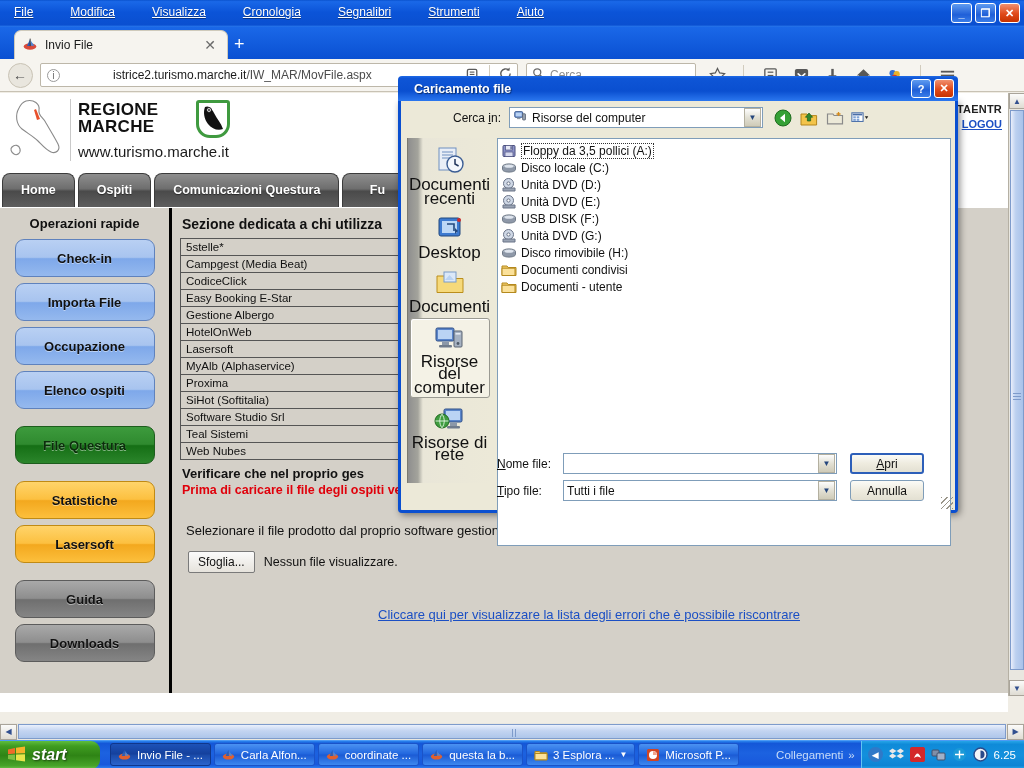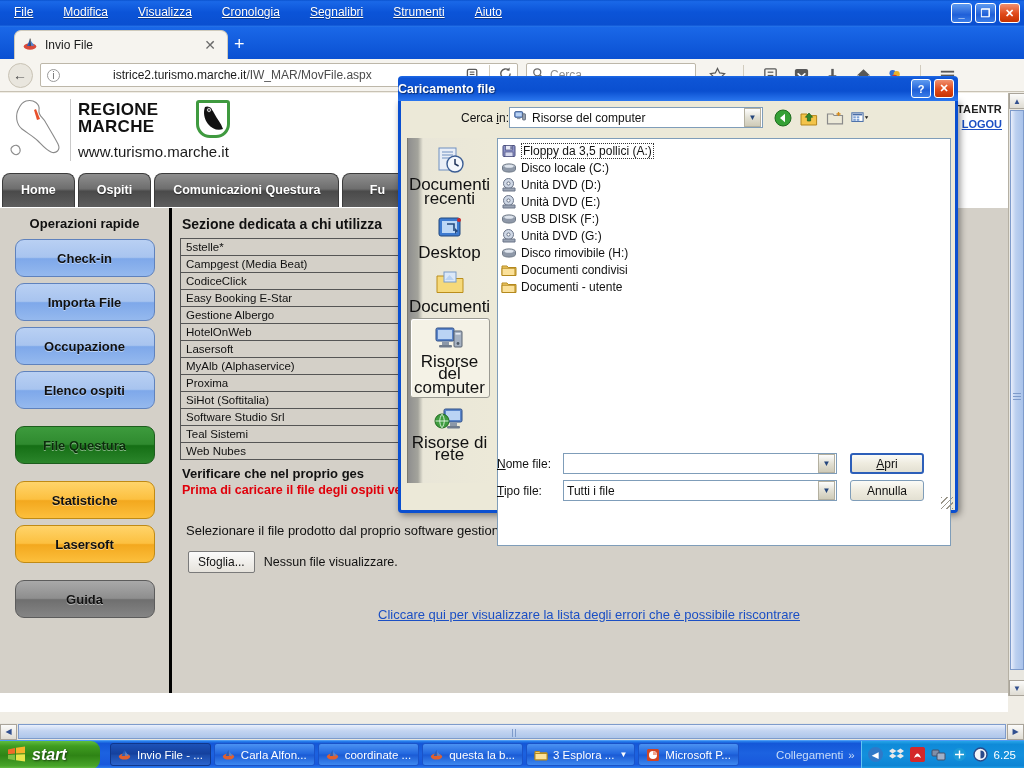--- a/index.html
+++ b/index.html
@@ -17,21 +17,21 @@
   .ff-window {
     position: absolute; left: 0; top: 0; width: 1024px; height: 740px;
     background: #f0ede5;
   }
   .ff-titlebar {
     position: absolute; left: 0; top: 0; width: 1024px; height: 27px;
     background: linear-gradient(to bottom, #0b53ce 0%, #1a68e8 6%, #0b54d8 45%, #0a4fd0 92%, #2a79ef 100%);
   }
   .ff-menubar {
     position: absolute; left: 6px; top: 2px; height: 20px;
-    display: flex; align-items: center; gap: 22px;
+    display: flex; align-items: center; gap: 29px;
     padding-left: 4px;
   }
   .ff-menubar .mi {
     color: #ffffff; font-size: 12px; padding: 2px 4px; cursor: default;
     text-shadow: 0 1px 0 rgba(0,0,0,.35);
   }
   .ff-menubar .mi u { text-decoration: underline; }
 
   .win-btns { position: absolute; right: 4px; top: 3px; display: flex; gap: 3px; }
   .win-btn {
@@ -233,34 +233,34 @@
     position: absolute; left: 398px; top: 101px; width: 560px; height: 412px;
     background: #ece9d8;
     border: 3px solid #0a4fd0; border-top: none;
     border-radius: 0 0 4px 4px;
     box-shadow: 2px 2px 7px rgba(0,0,0,.45);
   }
   .dlg-title {
     position: absolute; left: -3px; top: -25px; width: 560px; height: 25px;
     background: linear-gradient(to bottom,#1f6ae6 0%,#0e55d6 10%,#0a4fd0 60%,#2b77ef 100%);
     border-radius: 4px 4px 0 0;
-    display: flex; align-items: center; padding: 0 4px 0 0;
+    display: flex; align-items: center; padding: 0 4px 0 16px;
   }
   .dlg-title .t { color: #fff; font-weight: bold; font-size: 12.5px; text-shadow: 1px 1px 1px rgba(0,0,0,.5); }
   .dlg-title .btns { margin-left: auto; display: flex; gap: 3px; }
   .dlg-btn {
     width: 20px; height: 19px; border-radius: 3px; border: 1px solid #fff;
     display: flex; align-items: center; justify-content: center;
     font-size: 11px; font-weight: bold; color: #fff;
     background: linear-gradient(to bottom,#5f9bf0,#1f5fd8 60%,#3a7de8);
   }
   .dlg-btn.close { background: linear-gradient(to bottom,#f09070,#e04a1a 55%,#c63200); }
 
   .dlg-topbar { position: absolute; left: 0; top: 0; width: 554px; height: 33px; display: flex; align-items: center; }
-  .dlg-topbar .lbl { width: 108px; text-align: right; font-size: 12px; color: #111; }
+  .dlg-topbar .lbl { width: 108px; text-align: right; font-size: 12px; color: #111; padding-right: 8px; }
   .combo {
     height: 21px; background: #fff; border: 1px solid #7f9db9;
     display: flex; align-items: center; padding: 0 0 0 3px;
   }
   .combo .cval { flex: 1 1 auto; font-size: 12px; color: #111; display: flex; align-items: center; gap: 5px; }
   .combo .carrow {
     width: 17px; height: 19px; margin: 0 1px 0 0;
     background: linear-gradient(to bottom,#fdfdfd,#e2e0d4 50%,#cfcbb8);
     border: 1px solid #b4b0a0;
     display: flex; align-items: center; justify-content: center;
@@ -529,20 +529,21 @@
           <div class="qbtn blue">Importa File</div>
           <div class="qbtn blue">Occupazione</div>
           <div class="qbtn blue">Elenco ospiti</div>
           <div class="qgap"></div>
           <div class="qbtn green">File Questura</div>
           <div class="qgap"></div>
           <div class="qbtn orange">Statistiche</div>
           <div class="qbtn orange">Lasersoft</div>
           <div class="qgap"></div>
           <div class="qbtn grey">Guida</div>
+          <div class="qbtn grey">Downloads</div>
         </div>
 
         <div class="content">
           <h2>Sezione dedicata a chi utilizza</h2>
           <table class="soft">
             <tbody>
               <tr>
                   <td class="c1">5stelle*</td>
                   <td class="c2">abc</td>
                   <td class="c3"></td>

